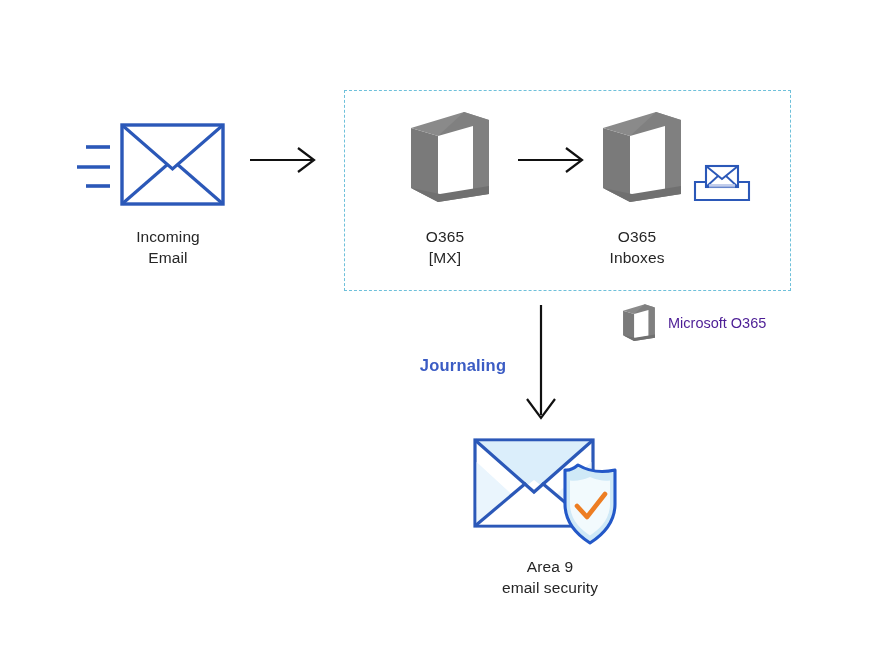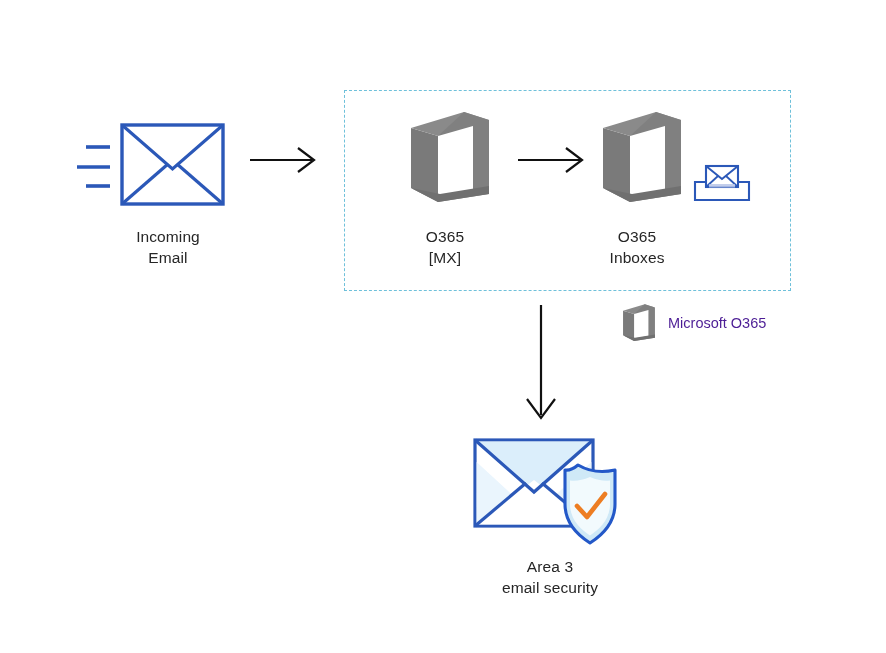--- a/index.html
+++ b/index.html
@@ -147,20 +147,21 @@
     </svg>
   </div>
   <div class="legend-label" style="left:668px; top:315px;">Microsoft O365</div>
 
   <div class="node" style="left:520px; top:305px;">
     <svg width="44" height="118" viewBox="0 0 44 118">
       <line x1="21" y1="0" x2="21" y2="110" stroke="#111111" stroke-width="2.2"></line>
       <path d="M 7 94 L 21 113 L 35 94" fill="none" stroke="#111111" stroke-width="2.2" stroke-linejoin="miter" stroke-linecap="butt"></path>
     </svg>
   </div>
+  <div class="label label-journaling" style="left:393px; top:355px; width:140px;">Journaling</div>
 
   <div class="node" style="left:468px; top:432px;">
     <svg width="165" height="120" viewBox="0 0 165 120">
 
       <rect x="7" y="8" width="118" height="86" fill="#ffffff" stroke="#2b58b8" stroke-width="3.2"></rect>
 
       <path d="M 8.6 9.6 L 66 60 L 123.4 9.6 Z" fill="#dbeefb"></path>
 
       <path d="M 8.6 92.4 L 8.6 30 L 52 70 Z" fill="#eaf5fd"></path>
 
@@ -183,16 +184,16 @@
                C 130 48.6 137 49.2 142 48.4
                L 142 72
                C 142 88 131 97.6 122 103.4
                C 113 97.6 102 88 102 72
                L 102 48.4
                C 107 49.2 114 48.6 122 45 Z" fill="#f2fafd"></path>
 
       <path d="M 109 74 L 119 85 L 137 62" fill="none" stroke="#ed7d22" stroke-width="4.6" stroke-linecap="round" stroke-linejoin="round"></path>
     </svg>
   </div>
-  <div class="label" style="left:470px; top:556px; width:160px;">Area 3
+  <div class="label" style="left:470px; top:556px; width:160px;">Area 9
 email security</div>
 
 </div>
 
 </body></html>

